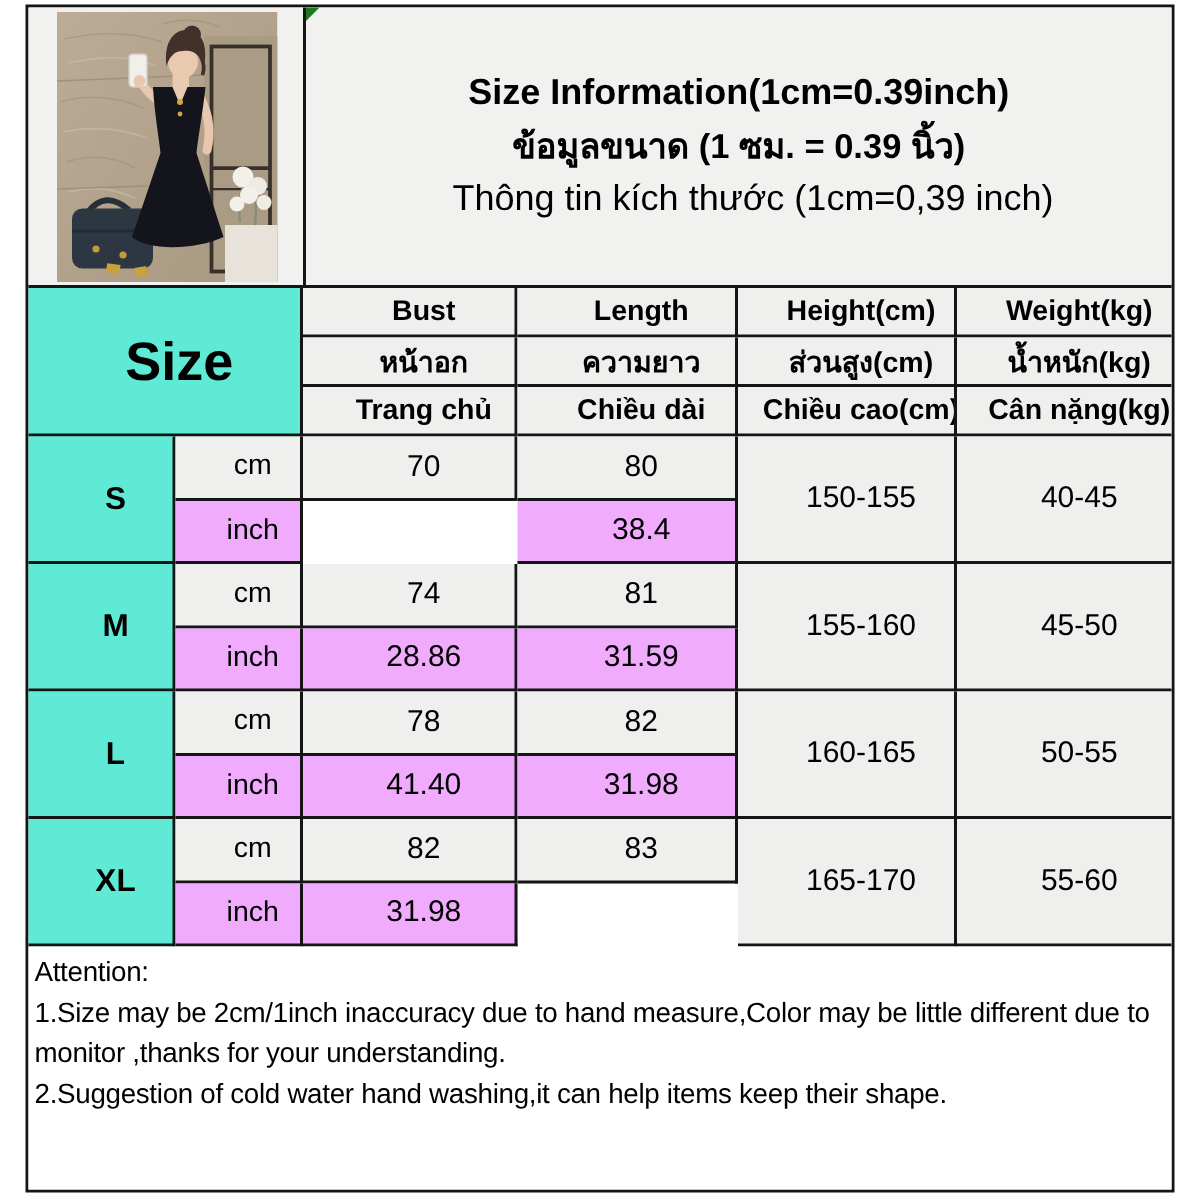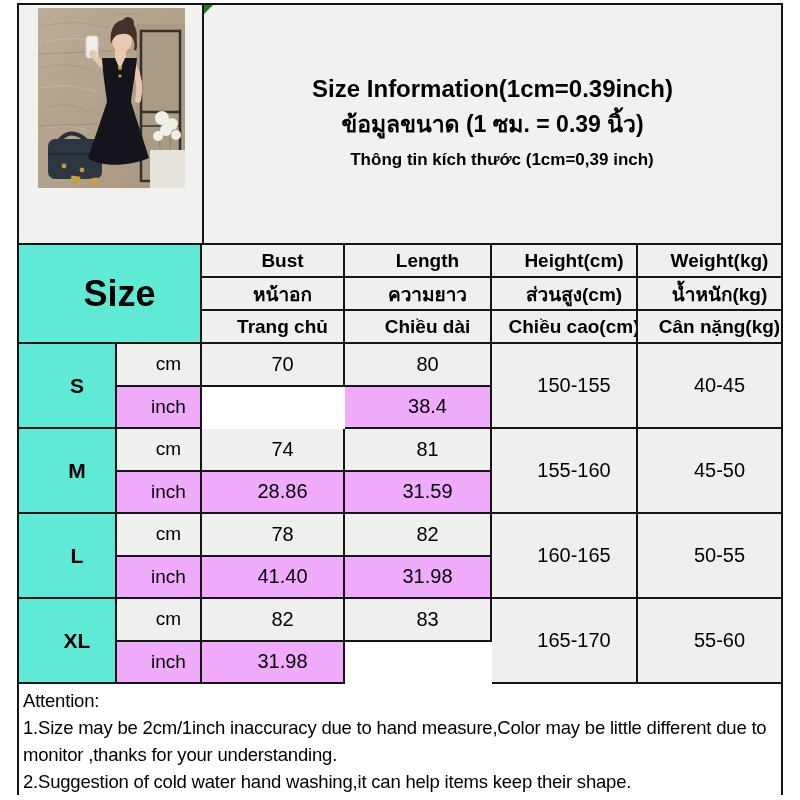--- a/index.html
+++ b/index.html
@@ -7,38 +7,38 @@
     position:relative;width:800px;height:800px;background:#ffffff;
     font-family:"Liberation Sans","DejaVu Sans",sans-serif;color:#000;
     overflow:hidden;
   }
   .frame{
     position:absolute;left:17px;top:3px;width:766px;height:792px;
     border:2px solid #151515;background:#ffffff;box-sizing:border-box;
     display:flex;flex-direction:column;
   }
   
-  .top-band{height:238px;display:flex;flex:0 0 auto;}
+  .top-band{height:185px;display:flex;flex:0 0 auto;}
   .photo-cell{
     width:185px;flex:0 0 185px;background:#f1f1f0;border-right:2px solid #151515;
     box-sizing:border-box;position:relative;
   }
   .photo-cell svg{position:absolute;left:19px;top:3px;}
   .title-cell{
     flex:1;background:#f1f1f0;position:relative;
     display:flex;flex-direction:column;align-items:center;justify-content:center;
     text-align:center;
   }
   .corner-marker{
     position:absolute;left:0;top:0;width:0;height:0;
     border-top:9px solid #1c7a1c;border-right:9px solid transparent;
   }
   .title-en{font-size:24px;font-weight:bold;line-height:33px;}
   .title-th{font-size:23px;font-weight:bold;line-height:38px;}
-  .title-vi{font-size:17px;font-weight:bold;line-height:34px;margin-left:19px;}
+  .title-vi{font-size:24px;font-weight:normal;line-height:34px;margin-left:19px;}
   
   .size-table{
     flex:0 0 auto;display:grid;
     grid-template-columns:98px 85px 143px 147px 146px 143px;
     grid-template-rows:33px 33px 33px repeat(8,42.5px);
     border-top:2px solid #151515;box-sizing:border-box;
   }
   .c{
     border-right:2px solid #151515;border-bottom:2px solid #151515;
     box-sizing:border-box;display:flex;align-items:center;justify-content:center;

